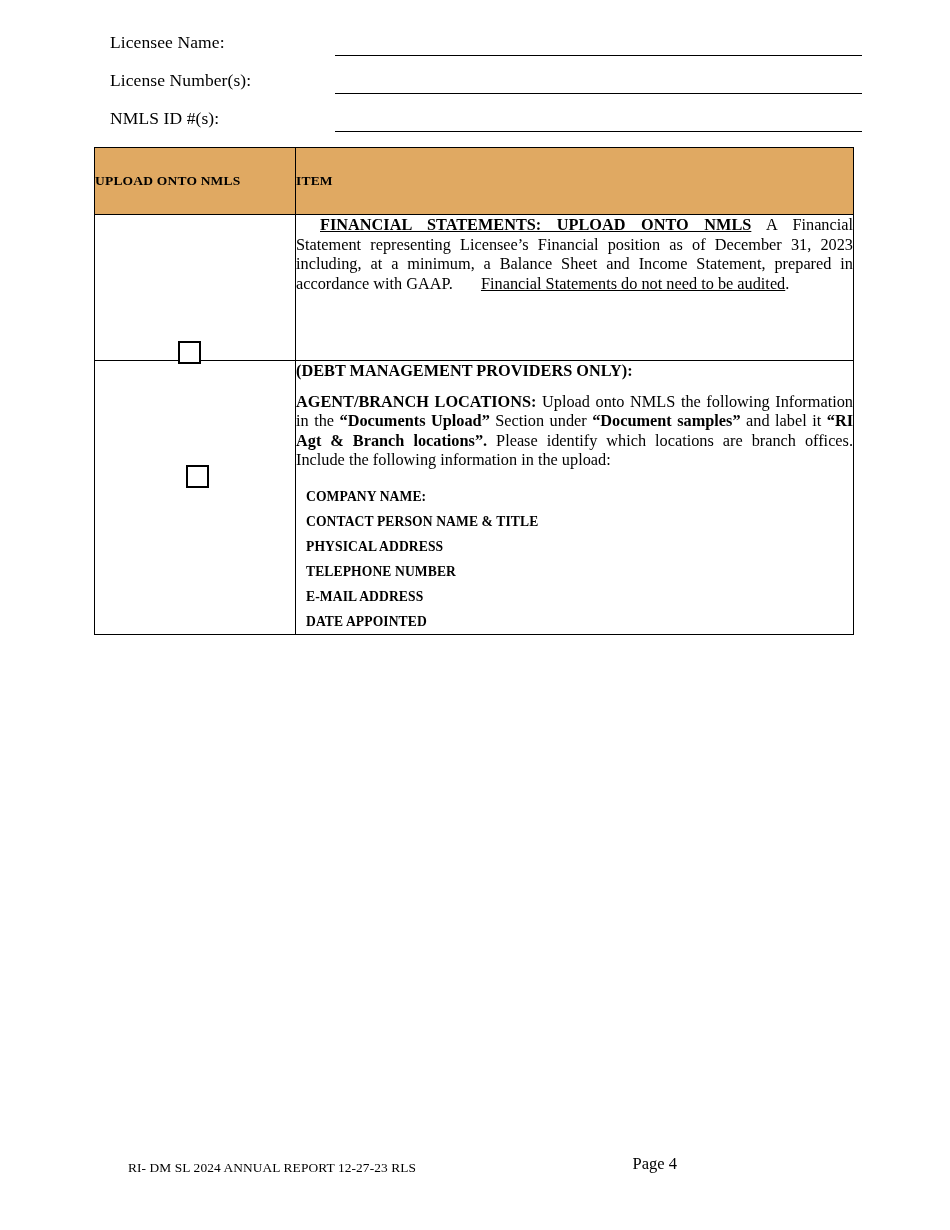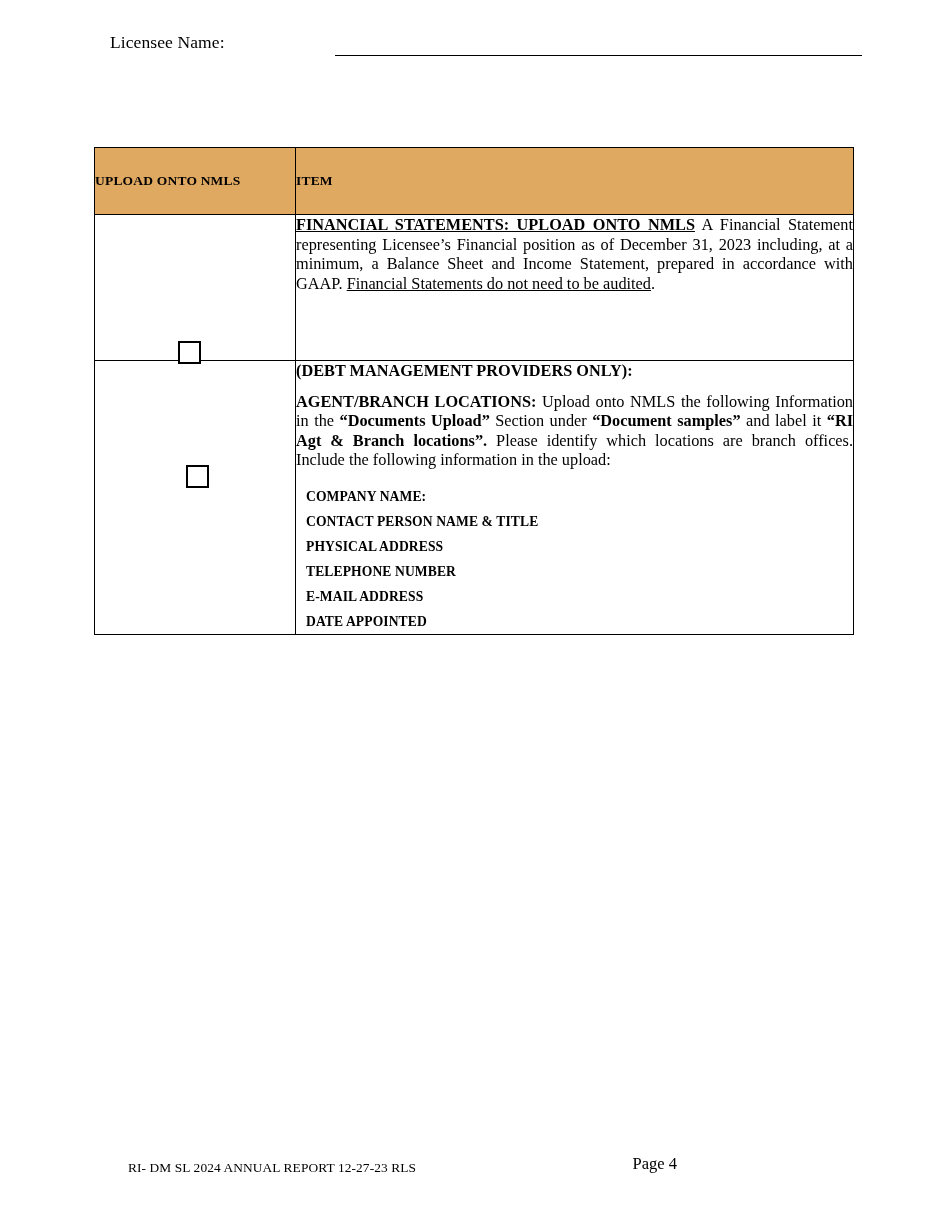--- a/index.html
+++ b/index.html
@@ -101,21 +101,21 @@
   .row2 .cell-item { height: 273px; }
 
   
   p.para {
     margin: 0;
     font-size: 16.3px;
     line-height: 19.6px;
     text-align: justify;
     text-justify: inter-word;
   }
-  .u { text-decoration: underline; }
+  .u { text-decoration: underline; margin-left: 24px; }
   .b { font-weight: bold; }
 
   .heading-line {
     margin: 0 0 11px 0;
     font-size: 16.3px;
     line-height: 19.6px;
     font-weight: bold;
   }
 
   .field-list {
@@ -160,21 +160,29 @@
 
 <div class="page">
 
   <div class="fields">
 
     <div class="field-row">
       <span class="field-label">Licensee Name:</span>
       <span class="field-line"></span>
     </div>
 
-
+    <div class="field-row">
+      <span class="field-label">License Number(s):</span>
+      <span class="field-line"></span>
+    </div>
+
+    <div class="field-row">
+      <span class="field-label">NMLS ID #(s):</span>
+      <span class="field-line"></span>
+    </div>
 
   </div>
 
   <table class="tbl">
     <colgroup>
       <col class="col-upload">
       <col class="col-item">
     </colgroup>
     <thead>
       <tr>

